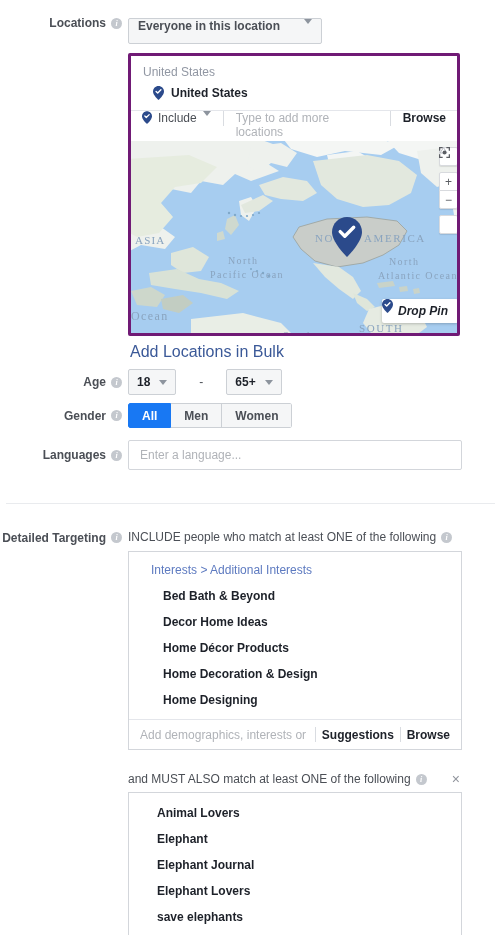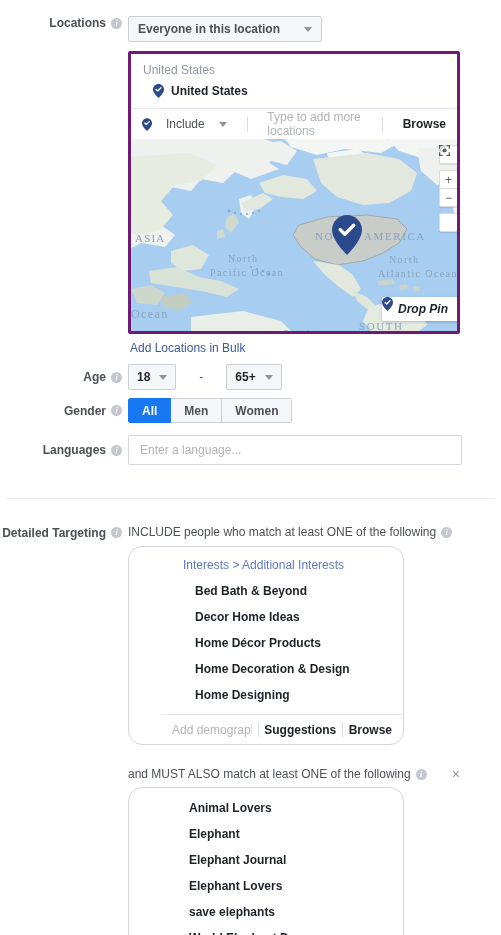--- a/index.html
+++ b/index.html
@@ -25,21 +25,21 @@
   .info {
     display: inline-block; width: 11px; height: 11px; border-radius: 50%;
     background: #c4c8ce; color: #fff; font-size: 8px; line-height: 11px;
     text-align: center; font-weight: bold; font-style: italic;
     font-family: "Liberation Serif", serif; flex: 0 0 11px;
   }
   .ctl-col { flex: 1 1 auto; padding-left: 0; }
 
   
   .sel-btn {
-    display: inline-flex; align-items: center; gap: 24px;
+    display: inline-flex; align-items: flex-start; gap: 24px;
     height: 26px; padding: 0 9px;
     background: #f5f6f7;
     border: 1px solid #ccd0d5; border-radius: 2px;
     font-size: 12px; font-weight: bold; color: #4b4f56;
     cursor: pointer; white-space: nowrap;
   }
   .caret {
     width: 0; height: 0; border-left: 4px solid transparent;
     border-right: 4px solid transparent; border-top: 5px solid #8d949e;
   }
@@ -52,22 +52,22 @@
   .loc-group-title {
     font-size: 12px; color: #9197a3; padding: 9px 12px 4px 12px;
   }
   .loc-item {
     display: flex; align-items: center; gap: 7px;
     padding: 3px 12px 10px 22px;
     font-size: 12px; font-weight: bold; color: #1d2129;
   }
   .loc-divider { height: 1px; background: #e4e6eb; }
   .include-bar {
-    display: flex; align-items: center; height: 30px; padding: 0 11px;
-    font-size: 12px; color: #4b4f56; gap: 14px;
+    display: flex; height: 30px; padding: 0 11px;
+    font-size: 12px; color: #4b4f56; gap: 6px;
   }
   .include-bar .inc-label { font-weight: normal; color:#4b4f56; }
   .vbar { width: 1px; height: 15px; background: #d9dce1; margin: 0 6px; }
   .ph { flex: 1 1 auto; color: #b0b3b8; font-size: 12px; }
   .browse { font-size: 12px; font-weight: bold; color: #1d2129; cursor: pointer; }
 
   
   .pin { flex: 0 0 auto; display:inline-block; line-height:0; }
 
   
@@ -97,21 +97,21 @@
     box-shadow: 0 1px 3px rgba(0,0,0,.22); cursor: pointer; font-style: italic;
   }
   .map-pin-big { position: absolute; left: 201px; top: 76px; z-index: 4; }
   .map-label {
     position: absolute; font-family: "Liberation Serif", serif;
     color: #8aa4bf; pointer-events: none; user-select:none;
   }
 
   .bulk-link {
     display: inline-block; margin-top: 7px; margin-left: 2px;
-    font-size: 12px; color: #3b5998; cursor: pointer;
+    font-size: 16px; color: #3b5998; cursor: pointer;
   }
 
   
   .age-wrap { display: flex; align-items: center; gap: 23px; }
   .age-sel {
     display: inline-flex; align-items: center; justify-content: space-between;
     gap: 9px; height: 26px; min-width: 47px; padding: 0 8px;
     background: #f5f6f7; border: 1px solid #ccd0d5; border-radius: 2px;
     font-size: 12px; font-weight: bold; color: #1d2129; cursor: pointer;
   }
@@ -135,22 +135,22 @@
     display: flex; align-items: center; padding: 0 11px;
     font-size: 12px; color: #b0b3b8; background:#fff; cursor: text;
   }
 
   .hr { height: 1px; background: #e9ebee; margin: 0 6px; }
 
   
   .dt-head { font-size: 12px; color: #4b4f56; display: flex; align-items: center; gap: 5px; }
   .dt-head.second { justify-content: flex-start; }
   .dt-box {
-    width: 276px; border: 1px solid #d3d6db; border-radius: 14px; background: #fff;
-    margin-top: 7px; overflow: hidden; padding-left: 32px;
+    width: 334px; border: 1px solid #d3d6db; border-radius: 0; background: #fff;
+    margin-top: 7px; overflow: hidden;
   }
   .crumb { font-size: 12px; color: #5d7ac0; padding: 11px 0 6px 22px; }
   .crumb .sep { color: #5d7ac0; }
   .tgt-item {
     font-size: 12px; font-weight: bold; color: #1d2129;
     padding: 6px 0 6px 34px;
   }
   .tgt-item.plain { padding-left: 22px; }
   .dt-foot {
     display: flex; align-items: center; height: 30px;

